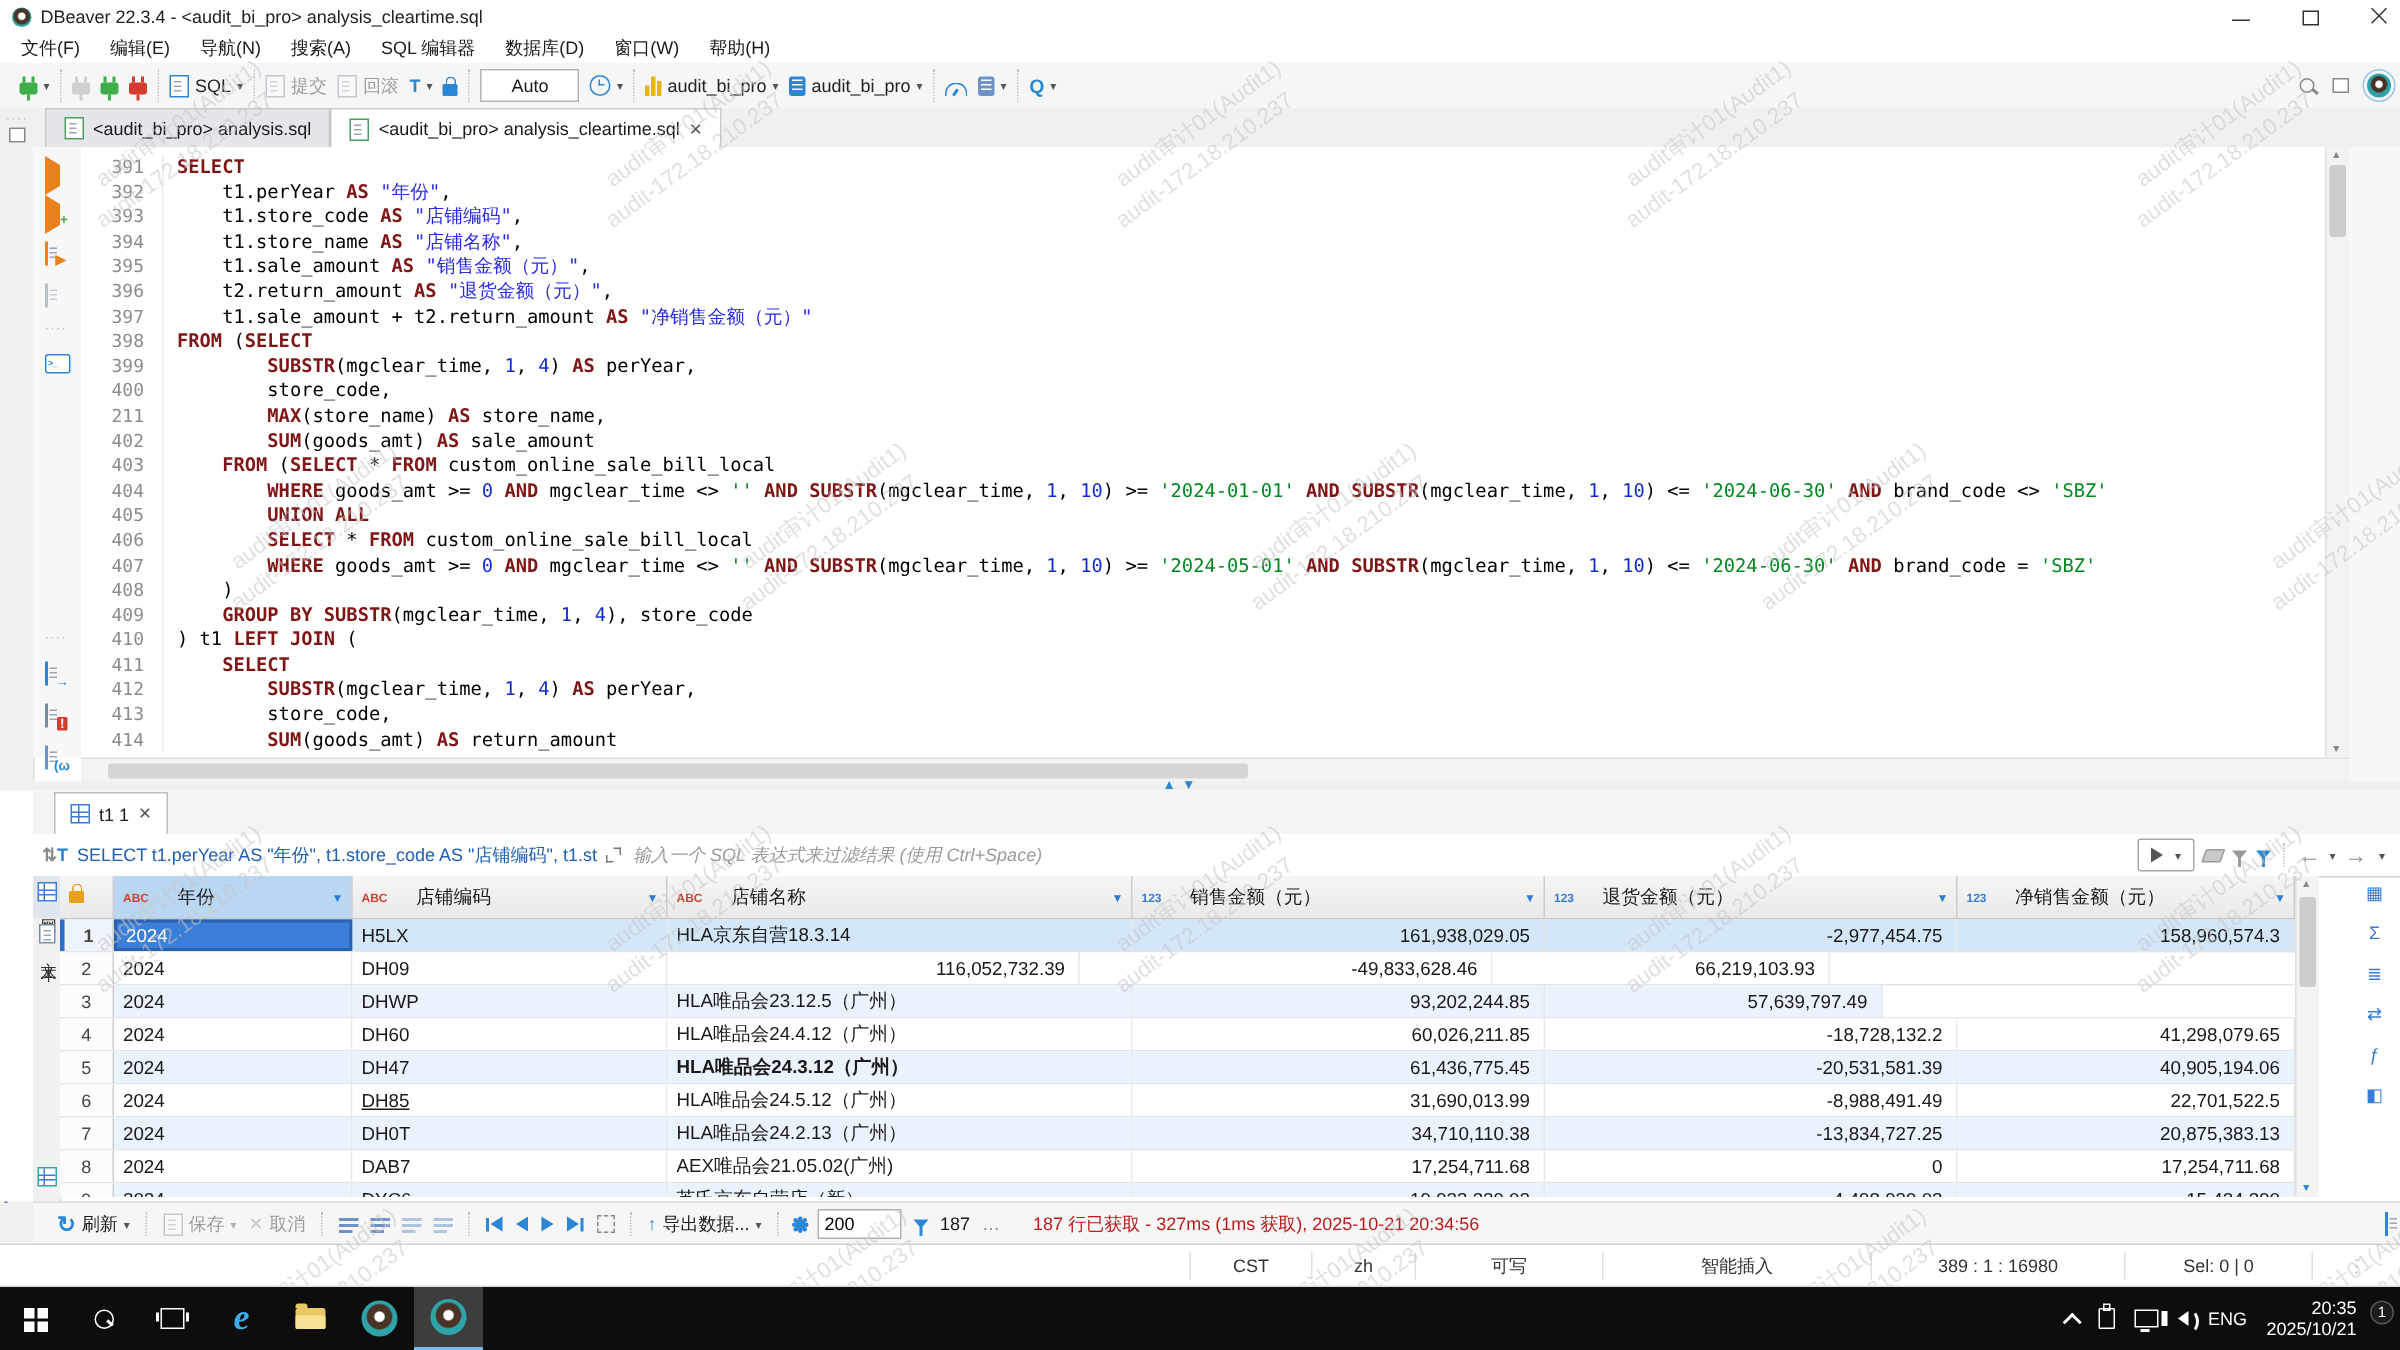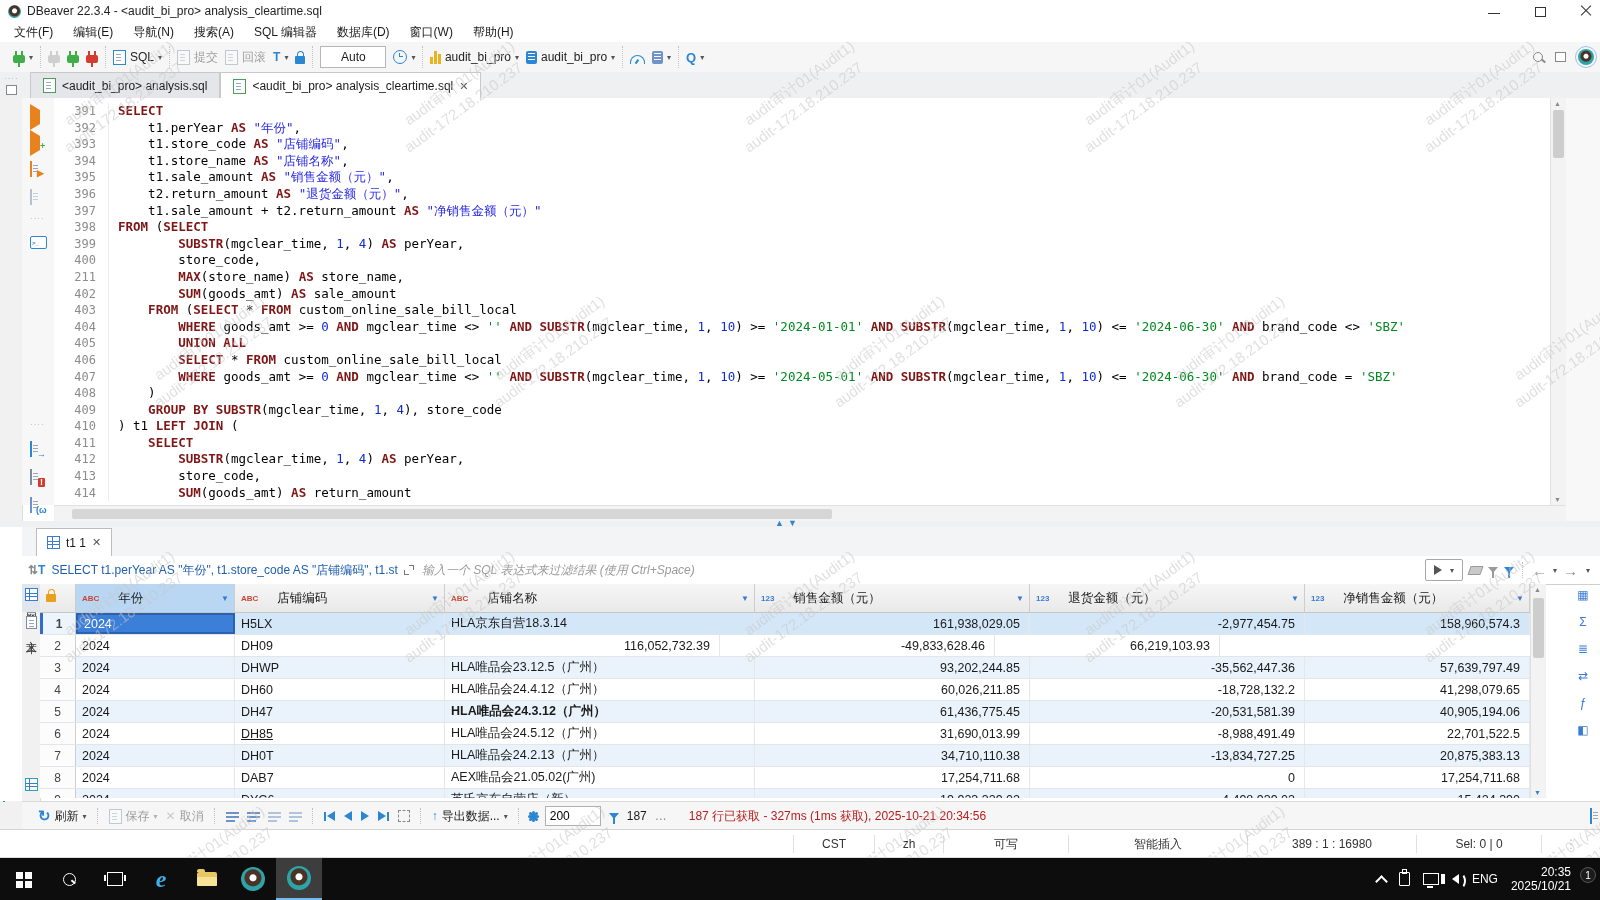--- a/index.html
+++ b/index.html
@@ -463,21 +463,20 @@
           <div class="gc num" style="width: 275px;">116,052,732.39</div>
           <div class="gc num" style="width: 275px;">-49,833,628.46</div>
           <div class="gc num" style="width: 225px;">66,219,103.93</div>
         </div>
         <div class="grow row-odd">
           <div class="grn">3</div>
           <div class="gc" style="width: 159px;">2024</div>
           <div class="gc" style="width: 210px;">DHWP</div>
           <div class="gc" style="width: 310px;">HLA唯品会23.12.5（广州）</div>
           <div class="gc num" style="width: 275px;">93,202,244.85</div>
-          <div class="gc num" style="width: 275px;">-35,562,447.36</div>
           <div class="gc num" style="width: 225px;">57,639,797.49</div>
         </div>
         <div class="grow row-even">
           <div class="grn">4</div>
           <div class="gc" style="width: 159px;">2024</div>
           <div class="gc" style="width: 210px;">DH60</div>
           <div class="gc" style="width: 310px;">HLA唯品会24.4.12（广州）</div>
           <div class="gc num" style="width: 275px;">60,026,211.85</div>
           <div class="gc num" style="width: 275px;">-18,728,132.2</div>
           <div class="gc num" style="width: 225px;">41,298,079.65</div>

